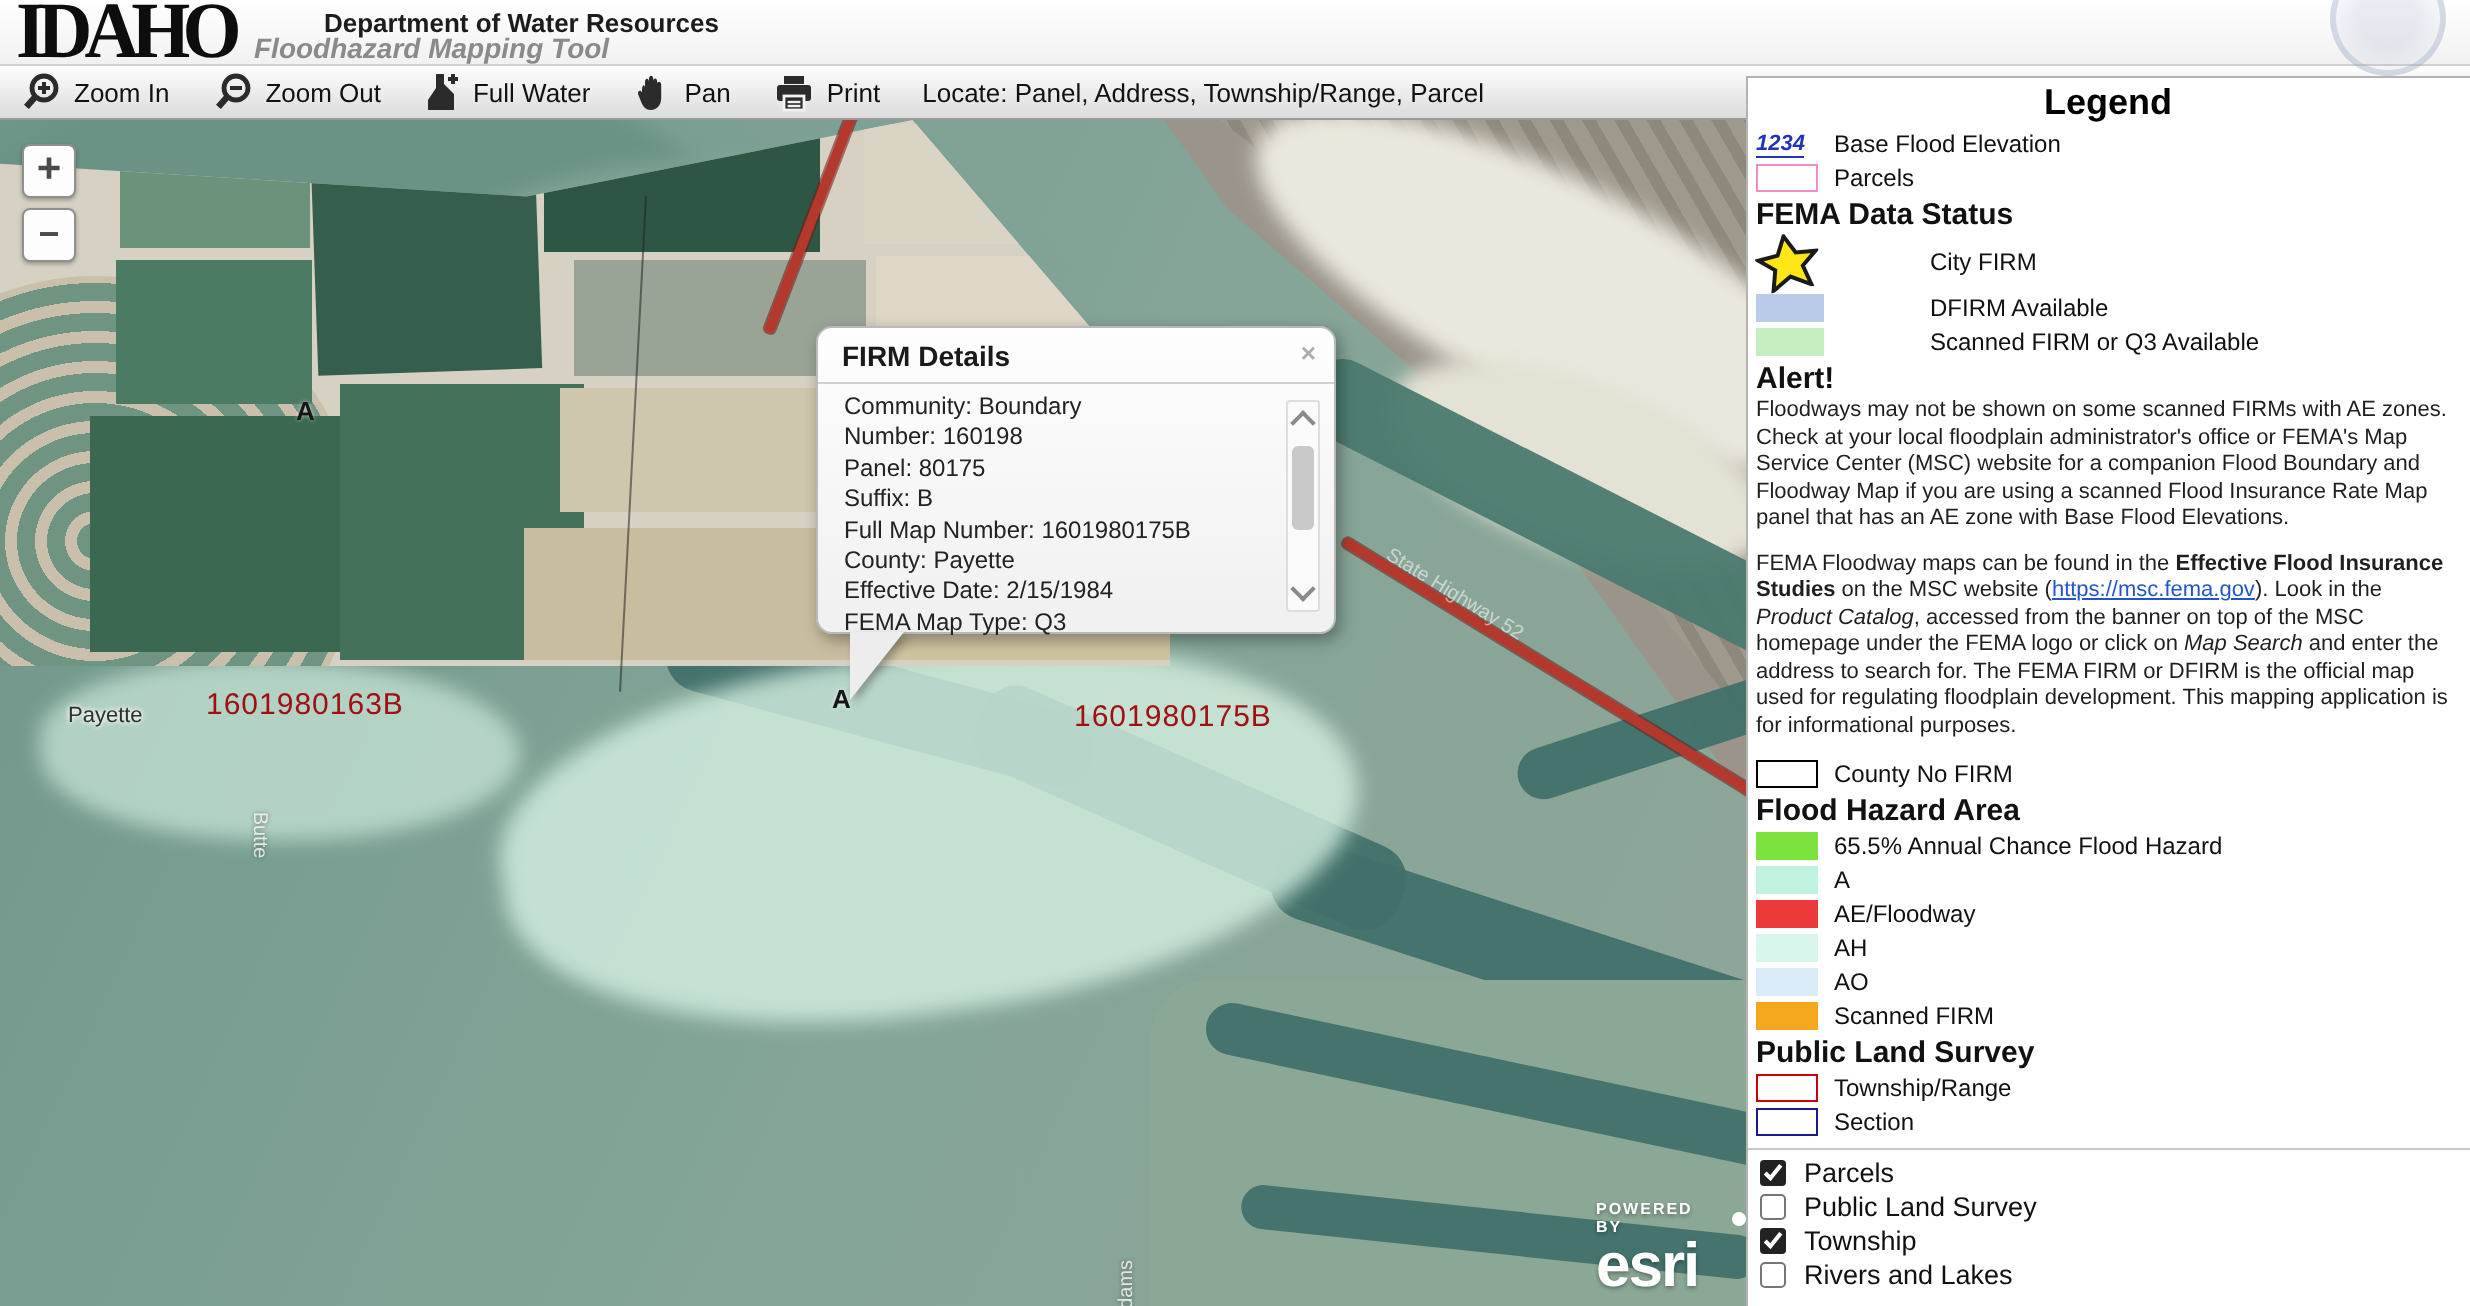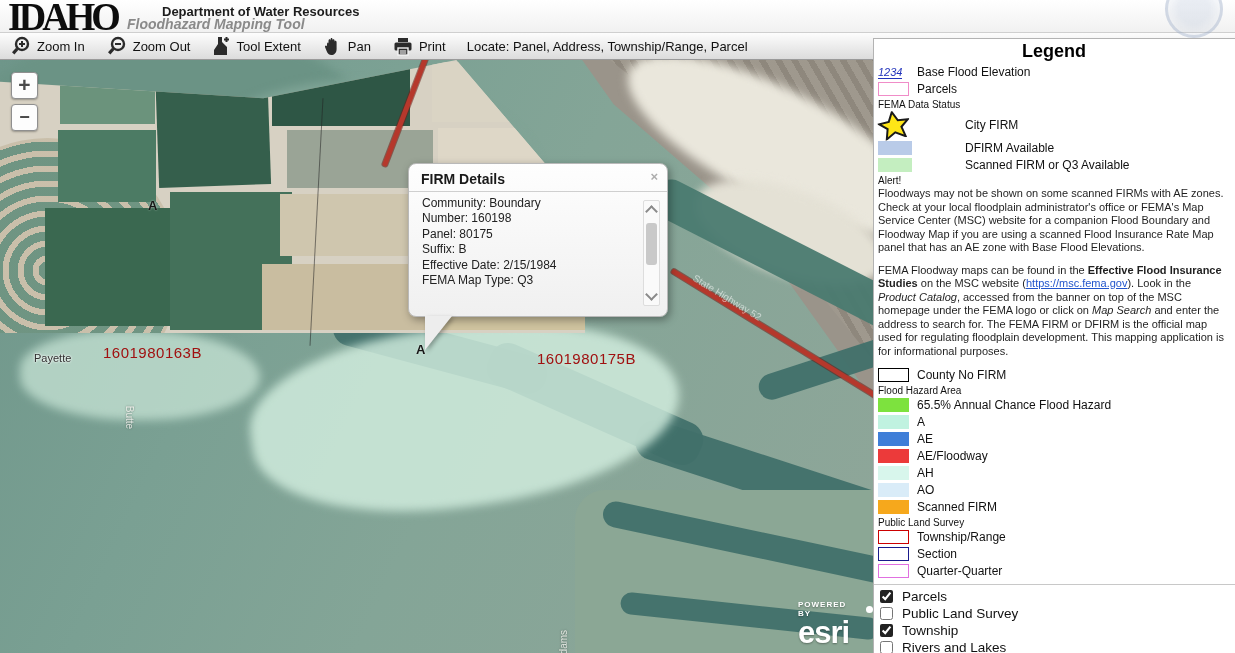--- a/index.html
+++ b/index.html
@@ -93,26 +93,26 @@
             border-radius:3px; }
   .tail { position:absolute; left:16px; top:100%; width:0; height:0;
           border-top:34px solid #ededed; border-right:27px solid transparent;
           filter:drop-shadow(2px 2px 2px rgba(0,0,0,.3)); }
 
   
   .legend { position:absolute; left:873px; top:38px; width:362px; height:615px; background:#fff;
             border-left:1px solid #b3b3b3; border-top:1px solid #b3b3b3; padding:2px 5px 0 4px;
             font-size:12px; color:#111; z-index:6; overflow:hidden; }
   .legend h1 { font-size:18px; text-align:center; margin-bottom:2px; color:#000; }
-  .lhead { font-weight:normal; font-size:10px; margin:2px 0 1px; }
+  .lhead { font-weight:bold; font-size:15px; margin:2px 0 1px; }
   .lrow { display:flex; align-items:center; height:16px; margin:1px 0; }
   .sym { width:39px; flex:0 0 auto; display:flex; align-items:center; }
   .sw { width:31px; height:14px; }
   .sw.outline { background:#fff; border:1px solid #000; }
-  .bfe { font-size:11px; font-weight:normal; color:#2233bb; border-bottom:1px solid #2233bb;
+  .bfe { font-size:11px; font-weight:bold; color:#2233bb; border-bottom:1px solid #2233bb;
          font-style:italic; }
   .fema .lbl { margin-left:48px; }
   .fema .sw { width:34px; }
   .starrow { height:28px; }
   .alert-p { font-size:11px; line-height:13.5px; margin:1px 0 9px; color:#1f1f1f; }
   .lk { color:#2255cc; text-decoration:underline; cursor:pointer; }
   .ldivider { border-top:1px solid #c8c8c8; margin:5px -5px 3px -4px; }
   .ctrl-row { display:flex; align-items:center; gap:9px; height:16px; margin:1px 0 1px 2px;
               font-size:13.5px; }
   .ctrl-row input { width:13px; height:13px; margin:0; accent-color:#222; }
@@ -152,21 +152,21 @@
       <span>Zoom Out</span>
     </div>
     <div class="tb-btn">
       <span>
         <svg width="18" height="20" viewBox="0 0 18 20">
             <path d="M6 1 L10 1 L10 6 L15 11 L15 19 L2 19 L2 14 L6 8 Z" fill="#2b2b2b"></path>
             <line x1="12" y1="3.5" x2="17" y2="3.5" stroke="#2b2b2b" stroke-width="2"></line>
             <line x1="14.5" y1="1" x2="14.5" y2="6" stroke="#2b2b2b" stroke-width="2"></line>
           </svg>
       </span>
-      <span>Tool Extent</span>
+      <span>Full Water</span>
     </div>
     <div class="tb-btn">
       <span>
         <svg width="19" height="20" viewBox="0 0 19 20">
             <path d="M4 9 C4 6 5.5 6 5.5 8 L5.5 5 C5.5 2.8 7.5 2.8 7.5 5 L7.5 3.5 C7.5 1.4 9.6 1.4 9.6 3.5 L9.6 4.6 C9.6 2.8 11.6 2.8 11.6 4.8 L11.6 6 C11.6 4.4 13.6 4.4 13.6 6.4 L13.6 13 C13.6 17 11 19 8.5 19 C6 19 4.6 17.5 3.6 15 L2.2 11.5 C1.4 9.6 3.2 8.6 4 10.2 Z" fill="#2b2b2b"></path>
           </svg>
       </span>
       <span>Pan</span>
     </div>
     <div class="tb-btn">
@@ -255,20 +255,22 @@
     <div class="popup">
       <div class="popup-hd">
         <span class="popup-title">FIRM Details</span>
         <span class="popup-close">×</span>
       </div>
       <div class="popup-body">
         <div>Community: Boundary</div>
         <div>Number: 160198</div>
         <div>Panel: 80175</div>
         <div>Suffix: B</div>
+        <div>Full Map Number: 1601980175B</div>
+        <div>County: Payette</div>
         <div>Effective Date: 2/15/1984</div>
         <div>FEMA Map Type: Q3</div>
       </div>
       <div class="vscroll">
         <span class="varrow up"></span>
         <span class="vthumb"></span>
         <span class="varrow down"></span>
       </div>
       <div class="tail"></div>
     </div>
@@ -331,26 +333,20 @@
       <span class="lbl">65.5% Annual Chance Flood Hazard</span>
     </div>
     <div class="lrow">
       <span class="sym">
           <span class="sw" style="background: rgb(192, 242, 224);"></span>
         </span>
       <span class="lbl">A</span>
     </div>
     <div class="lrow">
       <span class="sym">
-          <span class="sw" style="background: rgb(63, 126, 216);"></span>
-        </span>
-      <span class="lbl">AE</span>
-    </div>
-    <div class="lrow">
-      <span class="sym">
           <span class="sw" style="background: rgb(236, 58, 58);"></span>
         </span>
       <span class="lbl">AE/Floodway</span>
     </div>
     <div class="lrow">
       <span class="sym">
           <span class="sw" style="background: rgb(216, 246, 236);"></span>
         </span>
       <span class="lbl">AH</span>
     </div>
@@ -372,26 +368,20 @@
       <span class="sym">
           <span class="sw outline" style="border-color: rgb(204, 0, 0);"></span>
         </span>
       <span class="lbl">Township/Range</span>
     </div>
     <div class="lrow">
       <span class="sym">
           <span class="sw outline" style="border-color: rgb(26, 26, 140);"></span>
         </span>
       <span class="lbl">Section</span>
-    </div>
-    <div class="lrow">
-      <span class="sym">
-          <span class="sw outline" style="border-color: rgb(224, 112, 224);"></span>
-        </span>
-      <span class="lbl">Quarter-Quarter</span>
     </div>
 
     <div class="ldivider"></div>
 
     <div class="ctrl-row">
       <input type="checkbox" checked="" style="">
       <span>Parcels</span>
     </div>
     <div class="ctrl-row">
       <input type="checkbox" style="">

